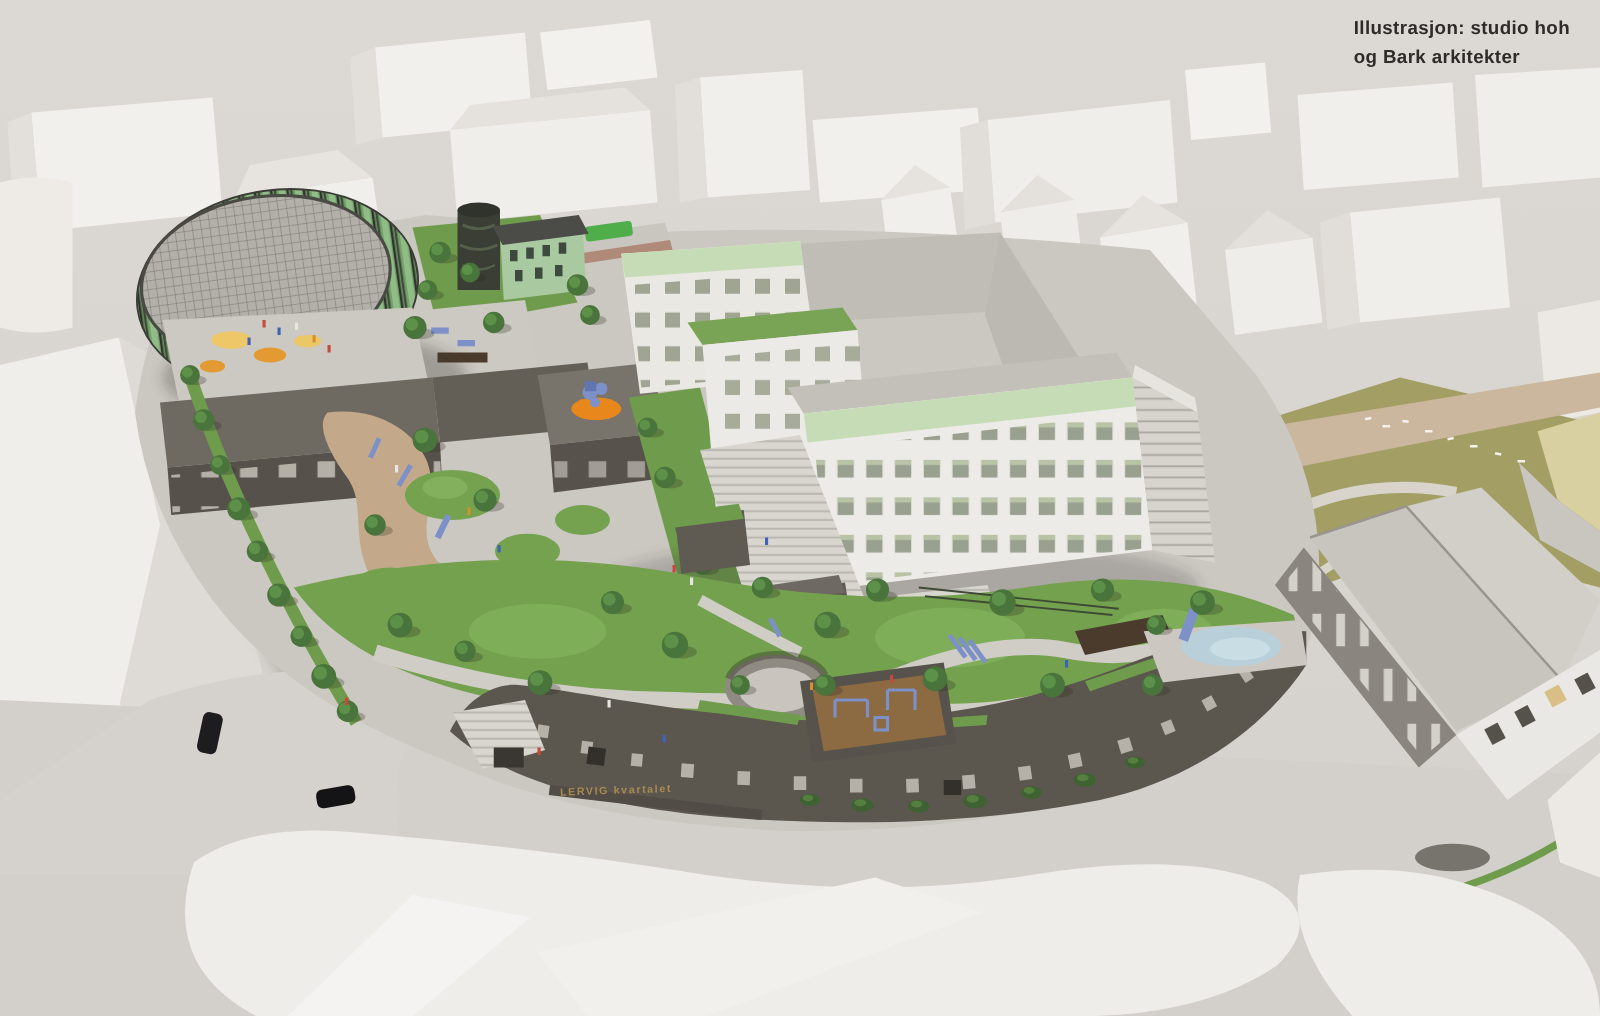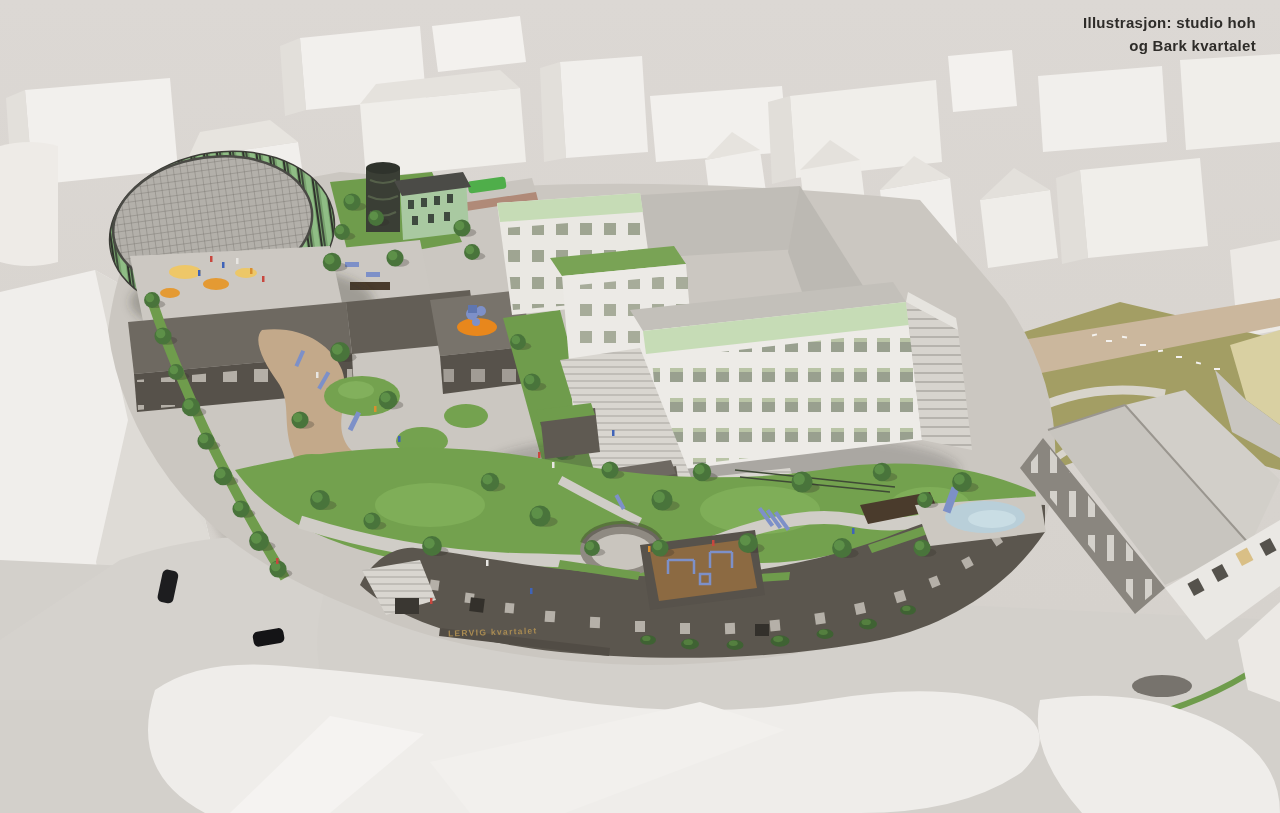--- a/index.html
+++ b/index.html
@@ -3,21 +3,21 @@
 <meta charset="utf-8">
 <style>
   html,body{margin:0;padding:0;}
   body{background:#b9b5b0;font-family:"Liberation Sans",sans-serif;}
   .stage{
     position:relative;width:1280px;height:813px;overflow:hidden;
     background:var(--p-background,#d8d4cf);
   }
   .stage svg{position:absolute;inset:0;display:block;}
   .credit{
-    position:absolute;top:12px;right:24px;text-align:right;
+    position:absolute;top:12px;right:24px;
     font:600 15px/1.5 "Liberation Sans",sans-serif;
     color:var(--p-credit_text,#2e2c29);letter-spacing:.3px;
   }
   .building-sign{
     position:absolute;left:448px;top:627px;
     font:700 8.5px "Liberation Sans",sans-serif;
     color:var(--p-sign_gold,#a98b52);letter-spacing:1.3px;
     transform:rotate(-2deg);white-space:nowrap;
   }
 </style>
@@ -454,17 +454,17 @@
     <rect x="530" y="588" width="2.5" height="6" fill="#3f63b8"></rect>
     <rect x="276" y="558" width="2.5" height="6" fill="#c8473e"></rect>
     <rect x="374" y="406" width="2.5" height="6" fill="#d98f2e"></rect>
     <rect x="398" y="436" width="2.5" height="6" fill="#3f63b8"></rect>
     <rect x="316" y="372" width="2.5" height="6" fill="#e8e6e2"></rect>
   </g>
 </svg>
 
 <div class="credit">
   <div>Illustrasjon: studio hoh</div>
-  <div>og Bark kvartalet</div>
+  <div>og Bark arkitekter</div>
 </div>
 <div class="building-sign">LERVIG kvartalet</div>
 
 </div>
 
 </body></html>

